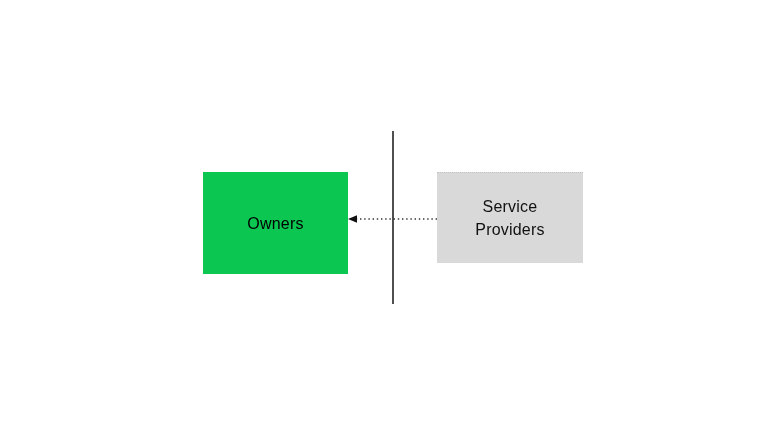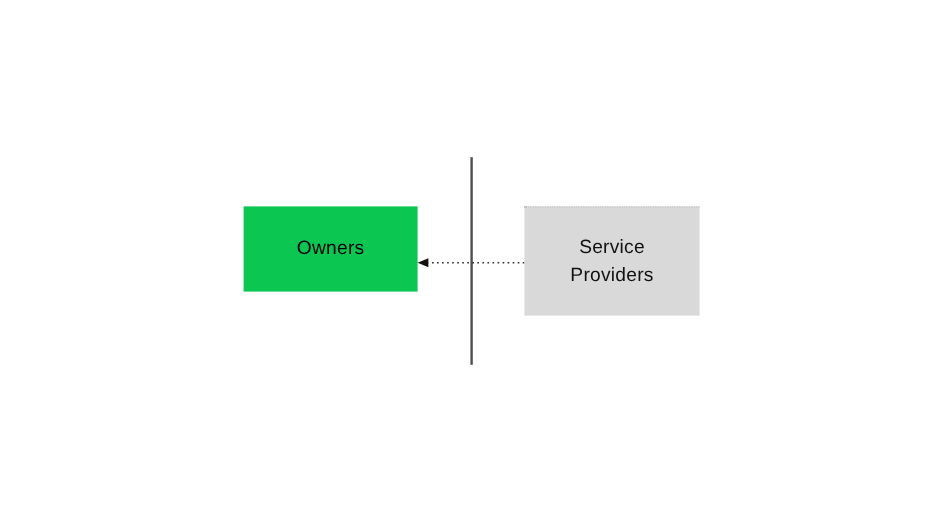--- a/index.html
+++ b/index.html
@@ -22,21 +22,21 @@
     justify-content: center;
     text-align: center;
     font-size: 16px;
     line-height: 23px;
     letter-spacing: 0.2px;
   }
   .node-owners {
     left: 203px;
     top: 172px;
     width: 145px;
-    height: 71px;
+    height: 102px;
     background: #0bc752;
     color: #000000;
   }
   .node-service-providers {
     left: 437px;
     top: 172px;
     width: 146px;
     height: 91px;
     background: #d9d9d9;
     border-top: 1px dotted #c3c3c3;

